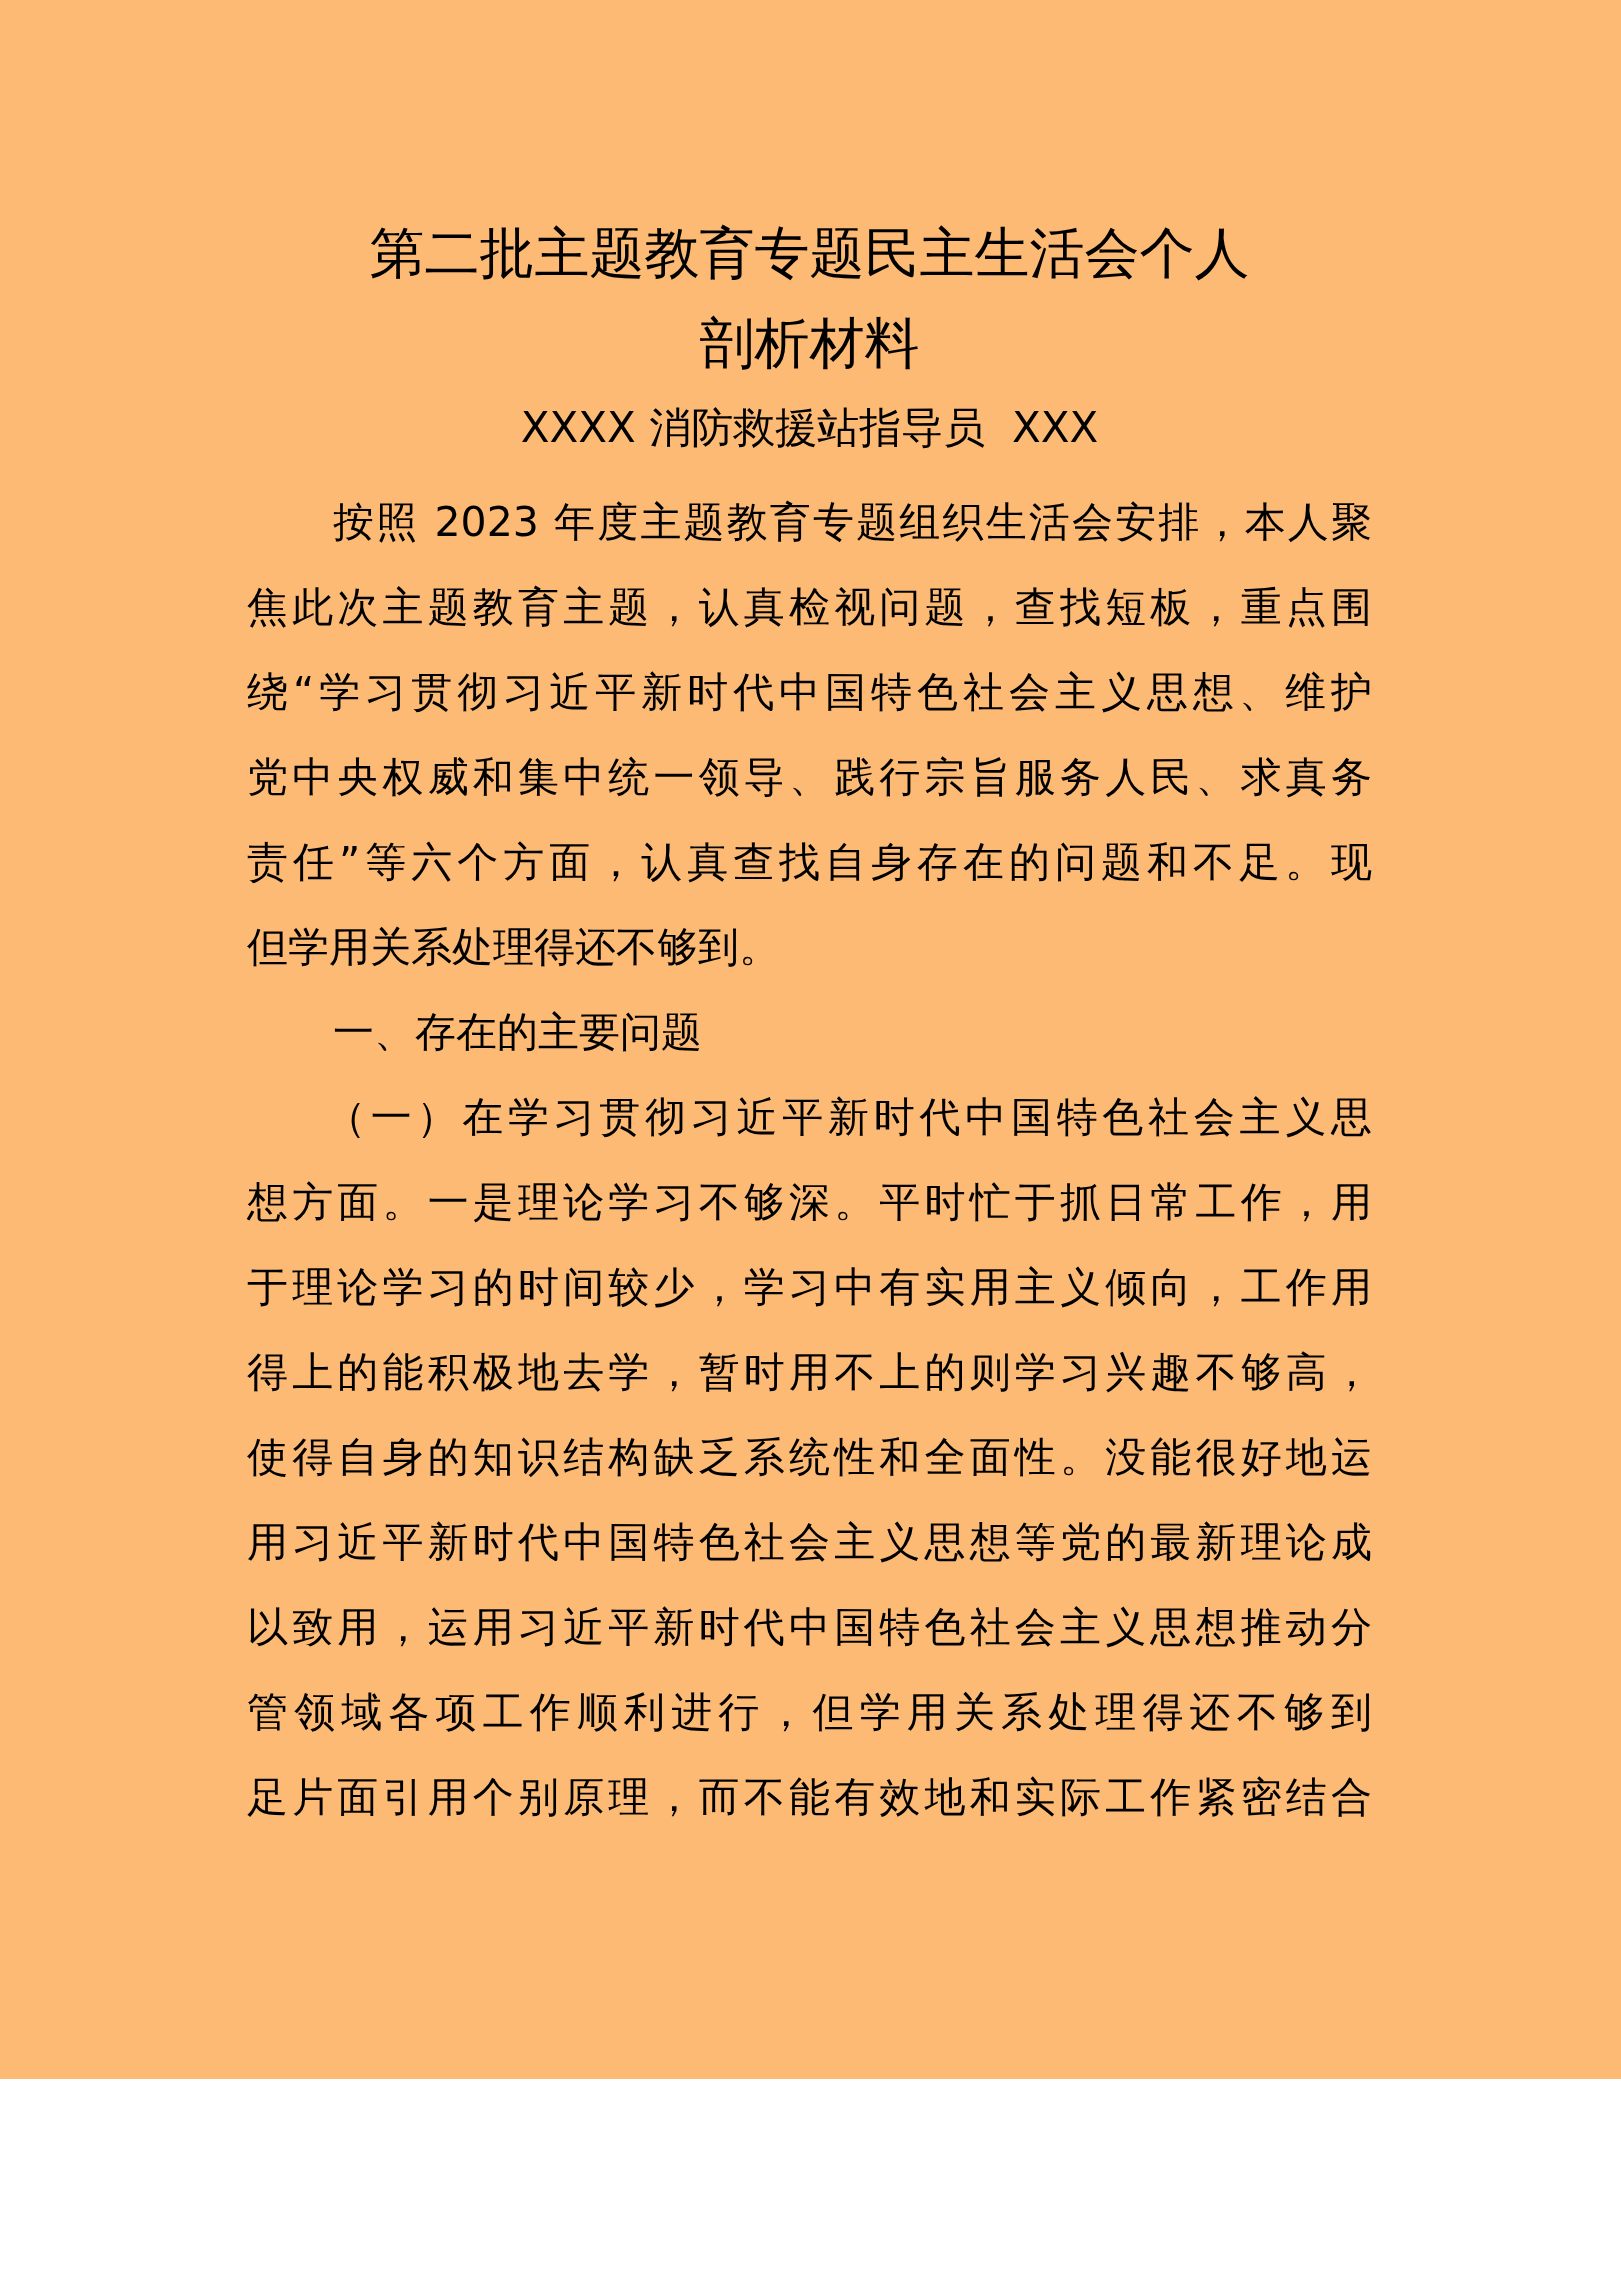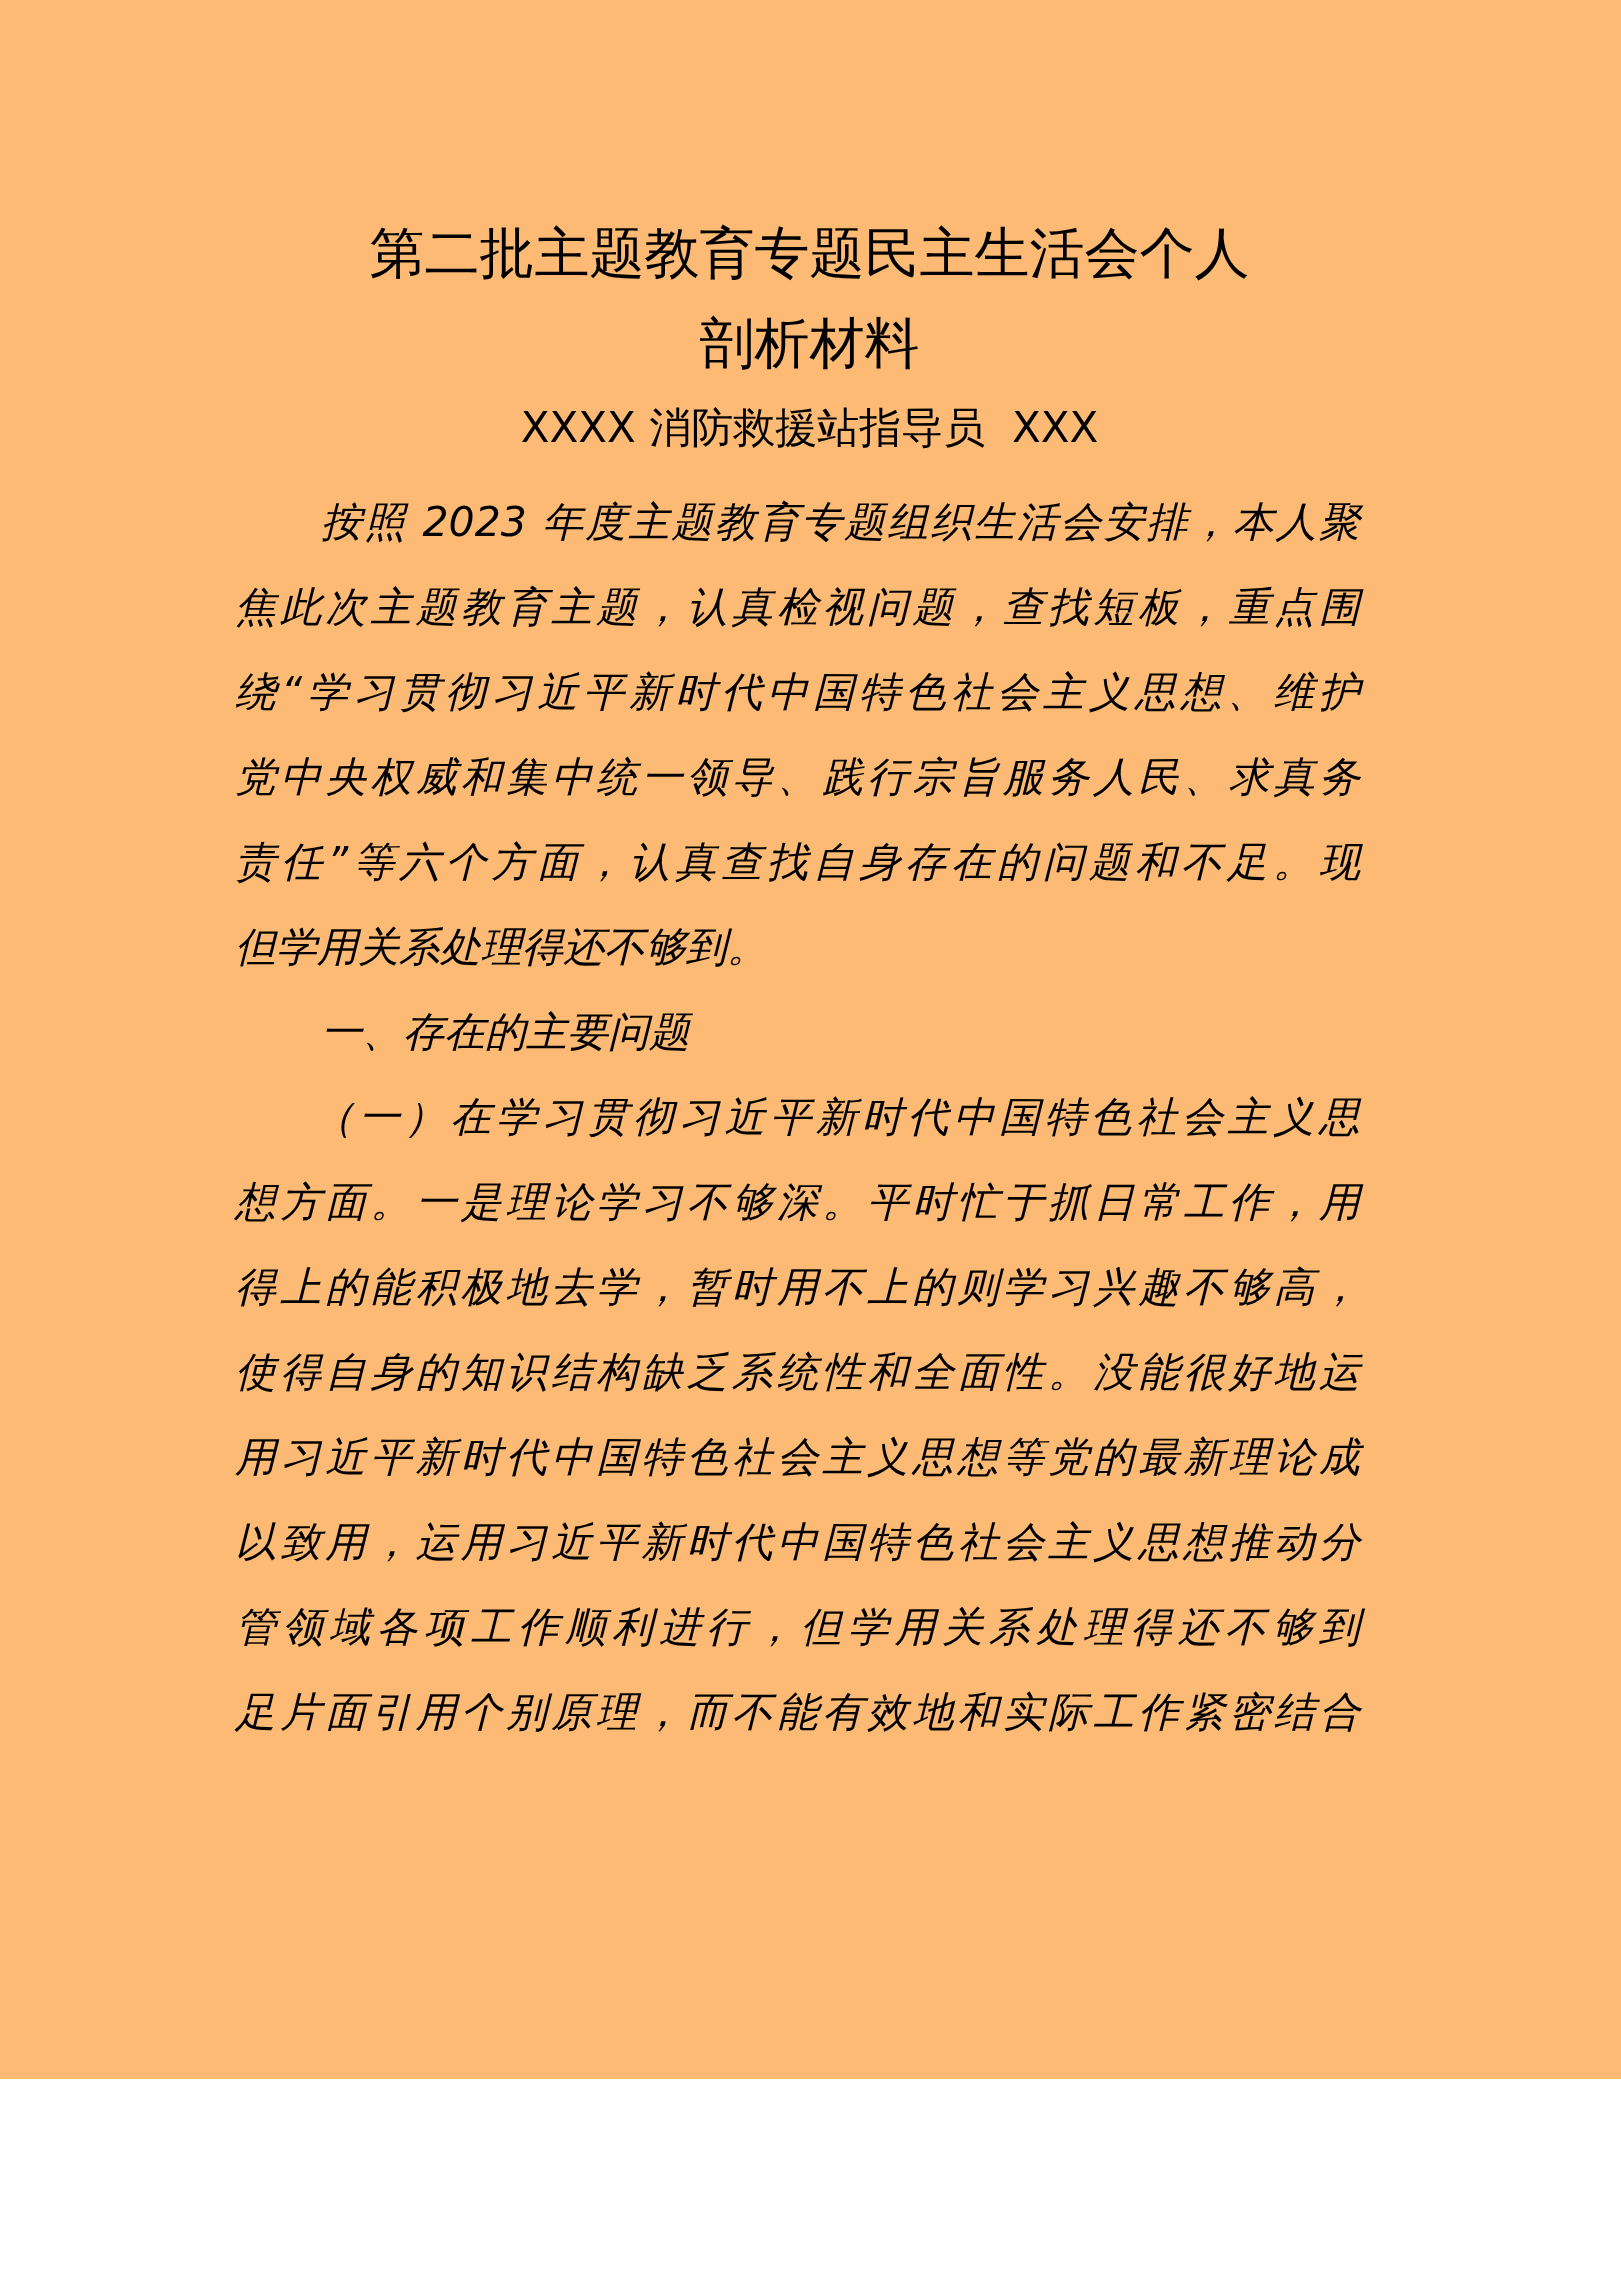--- a/index.html
+++ b/index.html
@@ -42,24 +42,23 @@
     width: 1125px;
     top: 396px;
     text-align: center;
     font-size: 42px;
     line-height: 63px;
     white-space: pre;
     margin: 0;
   }
   .body {
     position: absolute;
-    left: 235px;
+    left: 247px;
     top: 480px;
     width: 1125px;
-    font-style: italic;
   }
   .tline {
     display: block;
     height: 85px;
     line-height: 85px;
     font-size: 41px;
     white-space: nowrap;
     text-align: justify;
     text-align-last: justify;
   }
@@ -87,20 +86,21 @@
       <span class="tline">党中央权威和集中统一领导、践行宗旨服务人民、求真务</span>
       <span class="tline">责任”等六个方面，认真查找自身存在的问题和不足。现</span>
       <span class="tline last">但学用关系处理得还不够到。</span>
     </div>
 
     <span class="tline last indent">一、存在的主要问题</span>
 
     <div>
       <span class="tline indent-p">（一）在学习贯彻习近平新时代中国特色社会主义思</span>
       <span class="tline">想方面。一是理论学习不够深。平时忙于抓日常工作，用</span>
+      <span class="tline">于理论学习的时间较少，学习中有实用主义倾向，工作用</span>
       <span class="tline">得上的能积极地去学，暂时用不上的则学习兴趣不够高，</span>
       <span class="tline">使得自身的知识结构缺乏系统性和全面性。没能很好地运</span>
       <span class="tline">用习近平新时代中国特色社会主义思想等党的最新理论成</span>
       <span class="tline">以致用，运用习近平新时代中国特色社会主义思想推动分</span>
       <span class="tline">管领域各项工作顺利进行，但学用关系处理得还不够到</span>
       <span class="tline">足片面引用个别原理，而不能有效地和实际工作紧密结合</span>
     </div>
   </div>
 
 </div>

